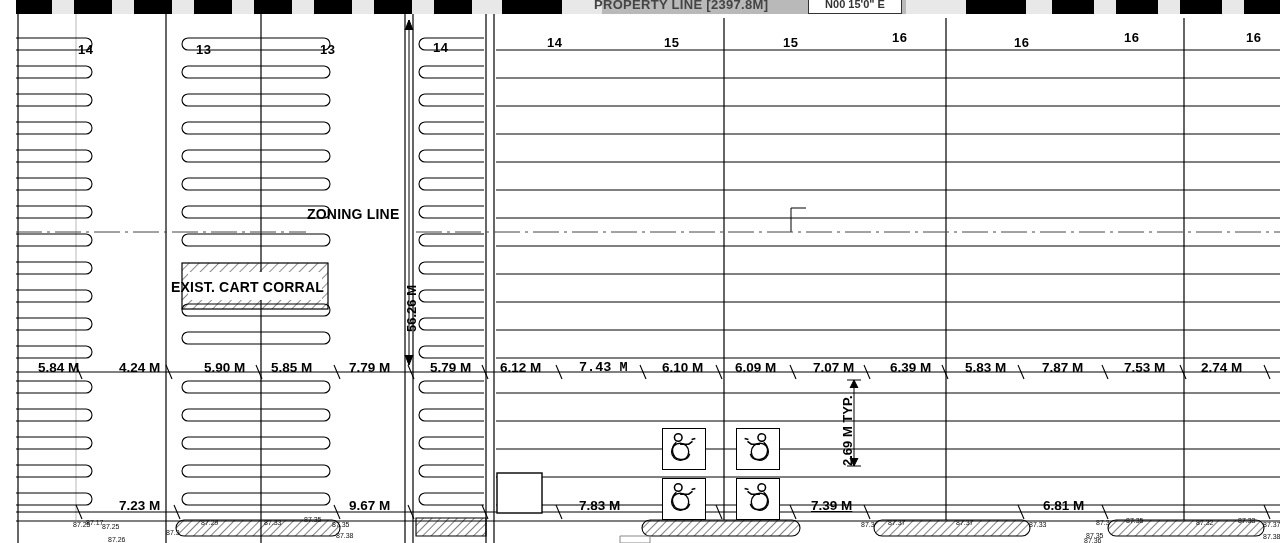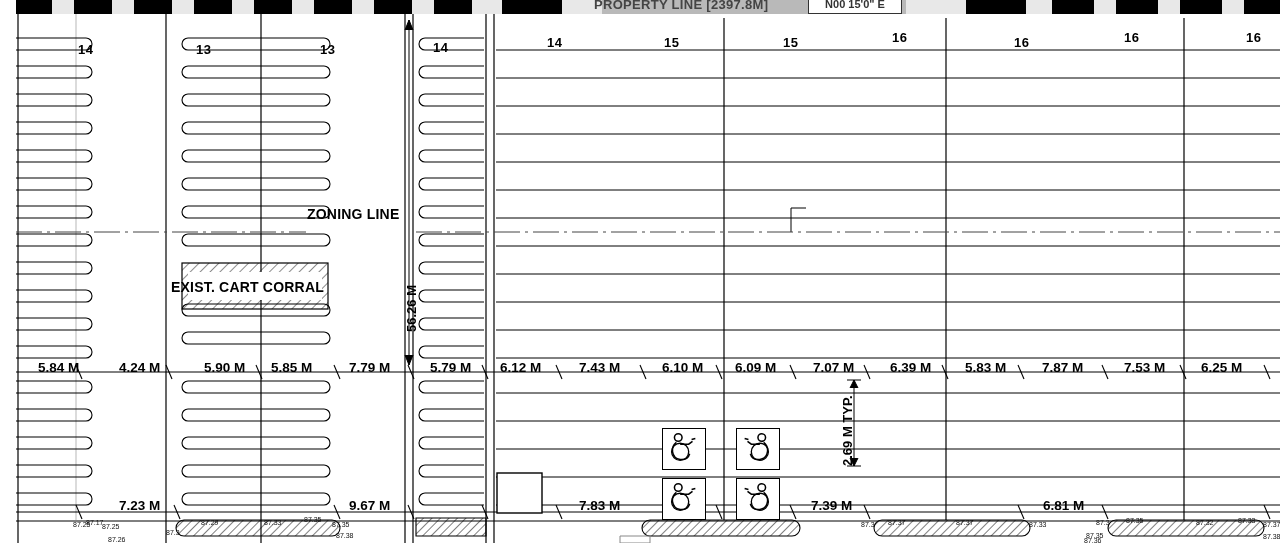--- a/index.html
+++ b/index.html
@@ -334,36 +334,36 @@
       <div class="lbl bay-num" style="left: 1230px; top: 30px;">16</div>
     </div>
   <div id="dims-mid">
       <div class="lbl dim" style="left: 22px; top: 360px;">5.84 M</div>
       <div class="lbl dim" style="left: 103px; top: 360px;">4.24 M</div>
       <div class="lbl dim" style="left: 188px; top: 360px;">5.90 M</div>
       <div class="lbl dim" style="left: 255px; top: 360px;">5.85 M</div>
       <div class="lbl dim" style="left: 333px; top: 360px;">7.79 M</div>
       <div class="lbl dim" style="left: 414px; top: 360px;">5.79 M</div>
       <div class="lbl dim" style="left: 484px; top: 360px;">6.12 M</div>
-      <div class="lbl dim" style="left: 563px; top: 360px;">7.43 M</div>
+      <div class="lbl dim" style="left: 563px; top: 360px; font-family: Liberation Mono, monospace;">7.43 M</div>
       <div class="lbl dim" style="left: 646px; top: 360px;">6.10 M</div>
       <div class="lbl dim" style="left: 719px; top: 360px;">6.09 M</div>
       <div class="lbl dim" style="left: 797px; top: 360px;">7.07 M</div>
       <div class="lbl dim" style="left: 874px; top: 360px;">6.39 M</div>
       <div class="lbl dim" style="left: 949px; top: 360px;">5.83 M</div>
       <div class="lbl dim" style="left: 1026px; top: 360px;">7.87 M</div>
       <div class="lbl dim" style="left: 1108px; top: 360px;">7.53 M</div>
-      <div class="lbl dim" style="left: 1185px; top: 360px;">6.25 M</div>
+      <div class="lbl dim" style="left: 1185px; top: 360px;">2.74 M</div>
       <div class="lbl dim" style="left: 1265px; top: 360px;">7.</div>
     </div>
   <div id="dims-bot">
       <div class="lbl dim" style="left: 103px; top: 498px;">7.23 M</div>
       <div class="lbl dim" style="left: 333px; top: 498px;">9.67 M</div>
       <div class="lbl dim" style="left: 563px; top: 498px;">7.83 M</div>
-      <div class="lbl dim" style="left: 795px; top: 498px;">7.39 M</div>
+      <div class="lbl dim" style="left: 795px; top: 498px; text-decoration: underline;">7.39 M</div>
       <div class="lbl dim" style="left: 1027px; top: 498px; text-align: center;">6.81 M</div>
       <div class="lbl dim" style="left: 1265px; top: 498px;">7.</div>
     </div>
   <div id="elevs">
       <div class="lbl elev" style="left: 70px; top: 519px;">87.17</div>
       <div class="lbl elev" style="left: 57px; top: 521px;">87.25</div>
       <div class="lbl elev" style="left: 86px; top: 523px;">87.25</div>
       <div class="lbl elev" style="left: 92px; top: 536px;">87.26</div>
       <div class="lbl elev" style="left: 150px; top: 529px;">87.3</div>
       <div class="lbl elev" style="left: 185px; top: 519px;">87.29</div>

